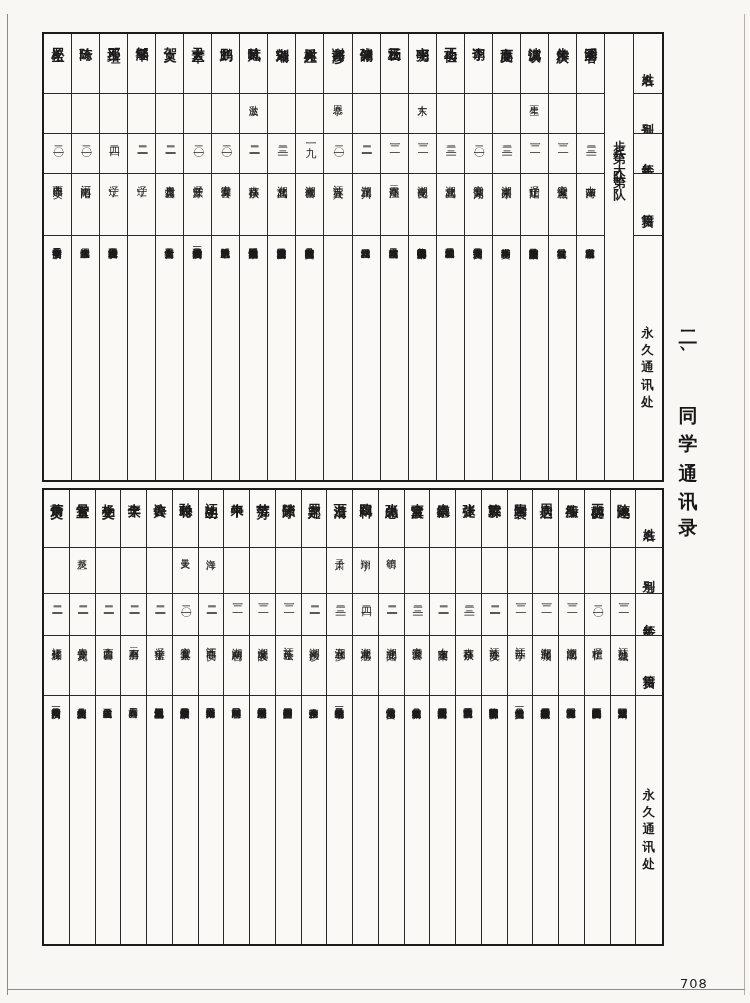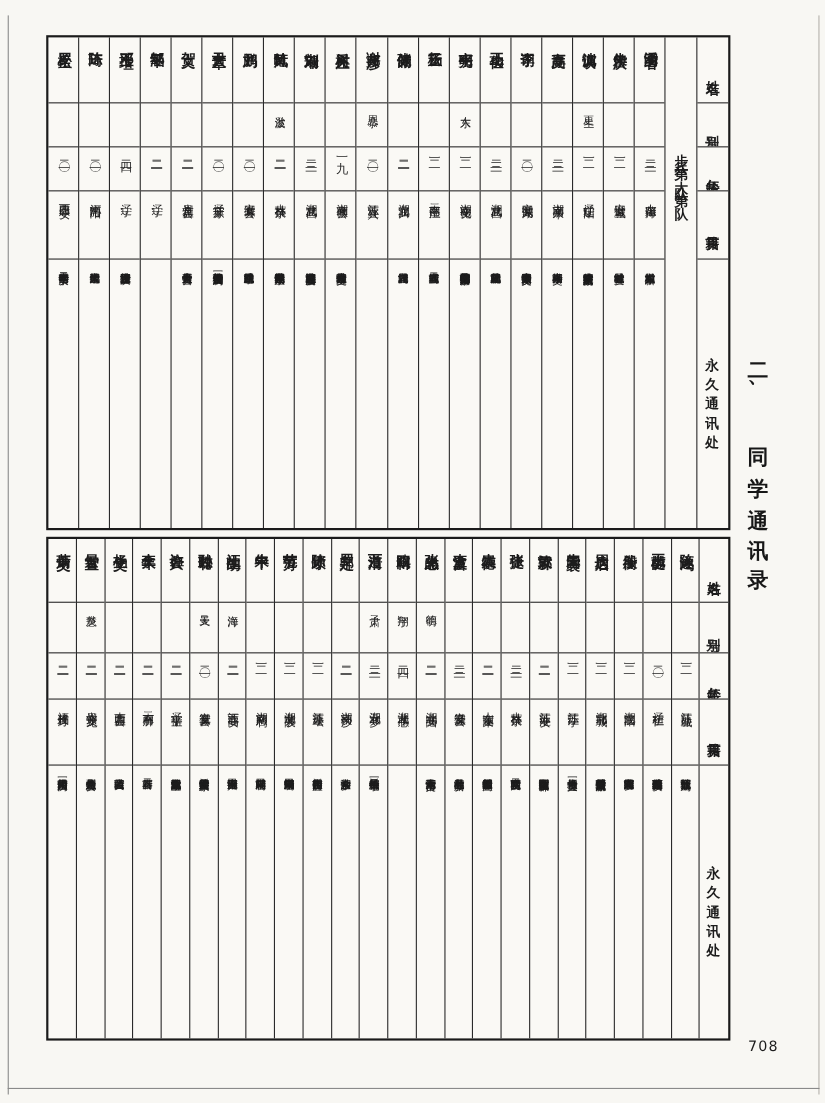--- a/index.html
+++ b/index.html
@@ -73,21 +73,21 @@
   }
   .col.header .cell span{font-size:12.5px;font-weight:bold;letter-spacing:1px;}
   .col.header .cell.addr span{letter-spacing:1.4em;font-size:12.5px;}
 
   .margin-title{
     position:absolute;left:676px;top:316px;
     writing-mode:vertical-rl;text-orientation:upright;
     font-size:19px;font-weight:bold;letter-spacing:28px;color:#171717;
   }
   .page-number{
-    position:absolute;left:680px;top:944px;
+    position:absolute;left:680px;top:976px;
     font-size:13px;letter-spacing:1px;color:#1c1c1c;
   }
 </style>
 </head>
 <body>
 
 <div class="page">
 
   <div class="edge-left"></div>
   <div class="edge-right"></div>

